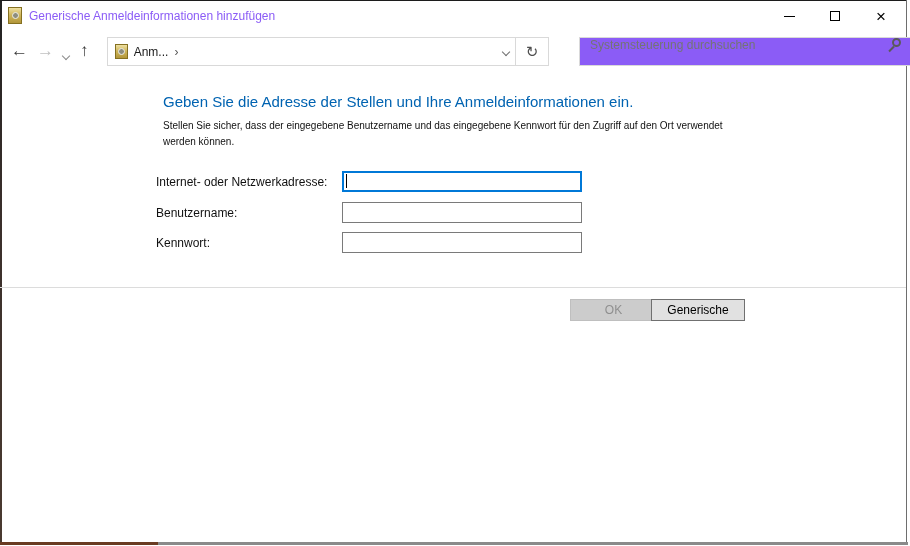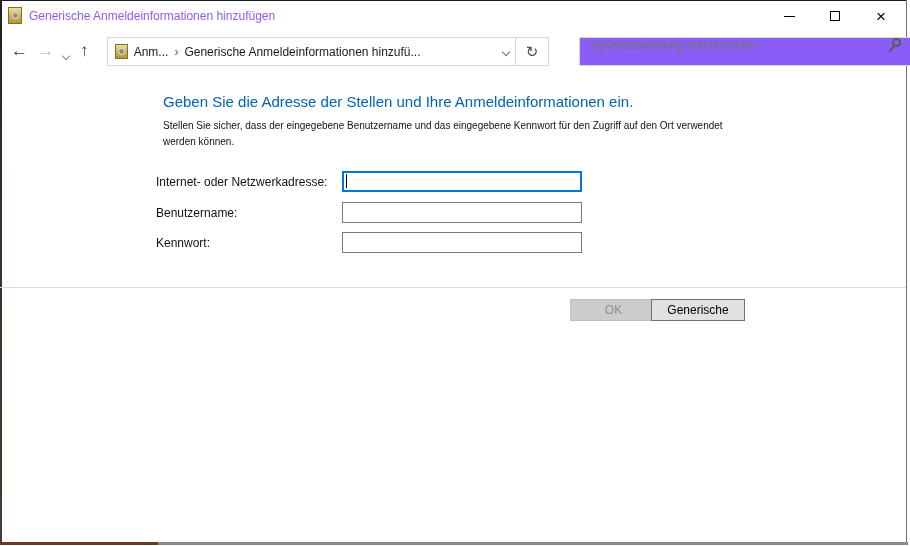--- a/index.html
+++ b/index.html
@@ -110,21 +110,20 @@
     <span class="nav-glyph nav-back">←</span>
     <span class="nav-glyph nav-fwd">→</span>
     <span class="nav-chevron"><span class="chev"></span></span>
     <span class="nav-glyph nav-up">↑</span>
 
     <div class="addressbar">
       <span class="safe-icon bc-icon"></span>
       <span class="bc-sym">«</span>
       <span class="bc-text">Anm...</span>
       <span class="bc-sym">›</span>
-      <span class="bc-text">Generische Anmeldeinformationen hinzufü...</span>
       <span class="chev addr-chevron"></span>
     </div>
 
     <div class="refreshbox">
       <span class="refresh-glyph">↻</span>
     </div>
 
     <div class="searchbox">
       <input class="search-input" type="text" placeholder="Systemsteuerung durchsuchen" style="">
       <span class="magnifier"></span>

